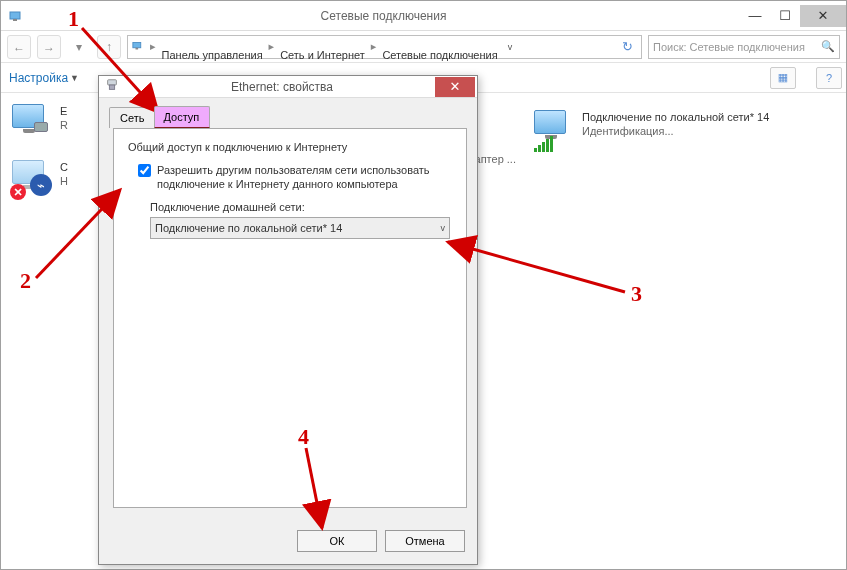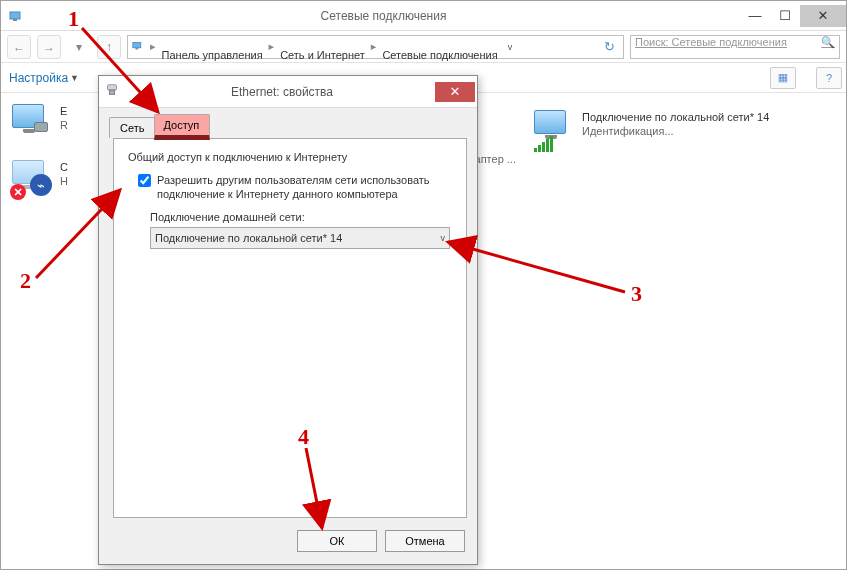--- a/index.html
+++ b/index.html
@@ -13,21 +13,21 @@
   .explorer-titlebar .winbtn { width: 30px; height: 22px; display: flex; align-items: center; justify-content: center; font-size: 13px; color: #333; background: #fff; }
   .explorer-titlebar .winbtn.close { background: #c9c9c9; width: 46px; }
   .explorer-titlebar .app-icon { width: 20px; height: 20px; margin-left: 6px; display:flex; align-items:center; justify-content:center; }
 
   .addrbar { height: 32px; display: flex; align-items: center; padding: 0 6px; gap: 6px; border-bottom: 1px solid #e3e3e3; }
   .navbtn { width: 24px; height: 24px; border: 1px solid #ddd; border-radius: 3px; display:flex; align-items:center; justify-content:center; color:#888; font-size:12px; background:#fafafa; }
   .breadcrumb { flex: 1; height: 24px; border: 1px solid #bfbfbf; display: flex; align-items: center; font-size: 11px; color: #333; padding: 0 4px; gap: 2px; background:#fff; }
   .breadcrumb .sep { color: #888; margin: 0 2px; }
   .breadcrumb .crumb { padding: 0 2px; margin-top: 16px; }
   .breadcrumb .refresh { margin-left:auto; color:#5a8fd6; font-size:13px; padding:0 4px; }
-  .searchbox { width: 210px; height: 24px; border: 1px solid #bfbfbf; display:flex; align-items:flex-start; font-size:11px; color:#999; padding:0 4px; background:#fff;text-decoration:underline; }
+  .searchbox { width: 192px; height: 24px; border: 1px solid #bfbfbf; display:flex; align-items:center; font-size:11px; color:#999; padding:0 4px; background:#fff; }
   .searchbox .mag { margin-left:auto; color:#5a8fd6; }
 
   .toolbar { height: 30px; border-bottom:1px solid #e3e3e3; display:flex; align-items:center; font-size:12px; color:#1a6fb7; padding-left:8px; gap:16px; }
   .toolbar .tb-item { display:flex; align-items:center; gap:2px; }
   .toolbar .tb-item .arr { font-size:9px; color:#555; }
   .toolbar .spacer { flex:1; }
   .toolbar .viewbtn { width:26px; height:22px; border:1px solid #ccc; border-radius:2px; display:flex; align-items:center; justify-content:center; font-size:11px; color:#5a8fd6; background:#fafafa; margin-right:4px; }
 
   .content { position: relative; display:flex; padding: 8px; gap: 10px; flex-wrap: wrap; height: calc(100% - 92px); }
 
@@ -41,28 +41,28 @@
   .pc-icon::after { content:""; position:absolute; left:10px; top:24px; width:12px; height:4px; background:#888; border-radius:0 0 2px 2px; }
   .cable { position:absolute; left:22px; top:18px; width:14px; height:10px; background:#9aa; border:1px solid #778; border-radius:2px; }
   .badge-x { position:absolute; left:-2px; top:24px; width:16px; height:16px; background:#e23; border-radius:50%; display:flex; align-items:center; justify-content:center; color:#fff; font-size:11px; font-weight:bold; }
   .bt-icon { position:absolute; left:18px; top:14px; width:22px; height:22px; background:#2b5bae; border-radius:50%; color:#fff; display:flex; align-items:center; justify-content:center; font-size:13px; }
   .signal { position:absolute; left:0; top:26px; display:flex; gap:1px; align-items:flex-end; }
   .signal span { width:3px; background:#2da22d; }
   .signal span:nth-child(1){height:4px} .signal span:nth-child(2){height:7px} .signal span:nth-child(3){height:10px} .signal span:nth-child(4){height:13px} .signal span:nth-child(5){height:16px}
 
   
   .dialog { position:absolute; left:98px; top:75px; width:380px; height:490px; background:#f0f0f0; border:1px solid #888; box-shadow: 2px 2px 8px rgba(0,0,0,0.25); }
-  .dlg-title { height:32px; background:#fff; display:flex; align-items:center; border-bottom:1px solid #ddd;gap:9px; }
+  .dlg-title { height:22px; background:#fff; display:flex; align-items:center; border-bottom:1px solid #ddd;gap:9px; }
   .dlg-title .icon { width:18px; margin:0 6px; color:#5a8fd6; font-size:13px; }
   .dlg-title .text { flex:1; text-align:center; font-size:12px; color:#555; }
   .dlg-title .closebtn { width:40px; height:20px; background:#c75050; color:#fff; display:flex; align-items:center; justify-content:center; font-size:13px; margin-right:2px; }
 
   .tabstrip { height:24px; display:flex; align-items:center; padding-left:10px; margin-top:6px; }
   .tab { font-size:11px; padding:4px 10px; border:1px solid #aaa; border-bottom:none; background:#f0f0f0; position:relative; top:1px; margin-right:-1px; border-radius:2px 2px 0 0; }
-  .tab.active { background:#fca5a5; z-index:2; border-bottom:5px solid #7f1d1d;padding-left:8px; }
+  .tab.active { background:#f0abfc; z-index:2; border-bottom:1px solid #7f1d1d;padding-left:8px; }
 
   .tabpanel { margin:0 10px 10px 14px; border:1px solid #aaa; background:#fff; height:380px; padding:12px 14px; font-size:11px; color:#333; }
   .tabpanel .section-title { margin-bottom:10px; }
   .chk-row { display:flex; gap:6px; margin:6px 0 6px 10px; line-height:14px; }
   .chk-row input { margin-top:1px; width:13px; height:13px; flex-shrink:0; }
   .sub-label { margin:10px 0 4px 22px; }
   .combo { margin-left:22px; width:300px; height:22px; border:1px solid #a7a7a7; background:#eee; font-size:11px; padding:0 4px; display:flex; align-items:center; justify-content:space-between; }
   .combo .arr { font-size:9px; color:#555; }
   .btn-row { display:flex; justify-content:flex-end; margin-top:8px; }
   .btn { min-width:80px; height:22px; border:1px solid #999; background:#f5f5f5; font-size:11px; display:flex; align-items:center; justify-content:center; padding:0 10px; }

